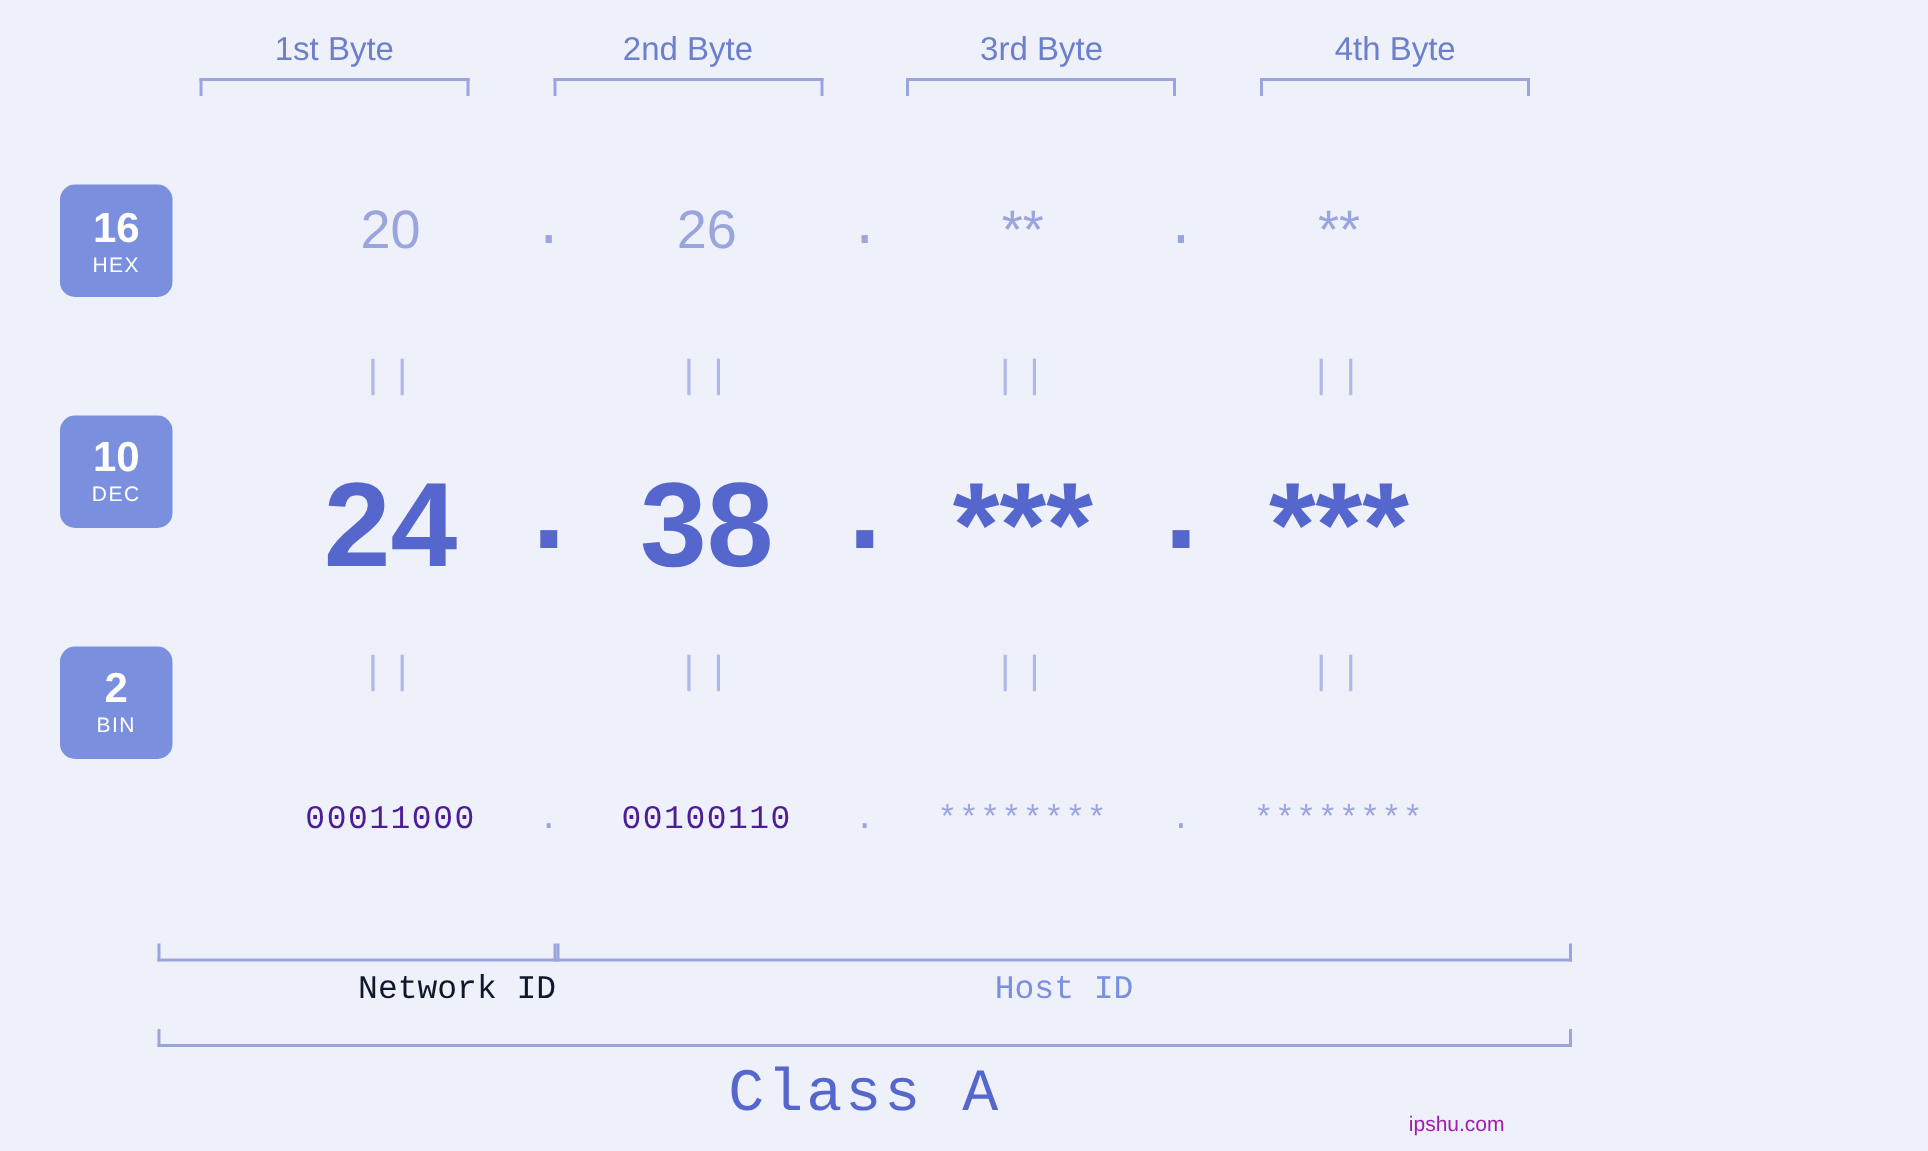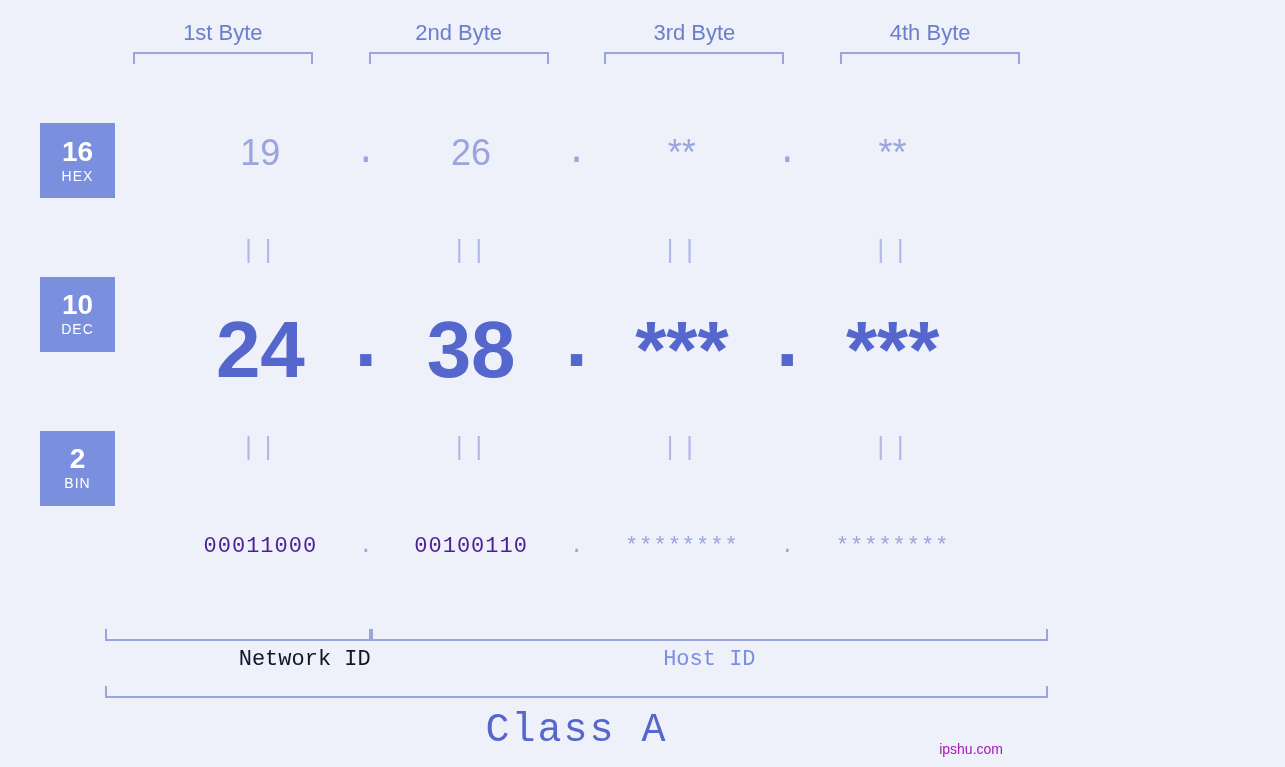--- a/index.html
+++ b/index.html
@@ -77,21 +77,21 @@
       justify-content: space-around;
       align-items: flex-start;
       padding-right: 10px;
       padding-top: 10px;
       padding-bottom: 80px;
     }
 
     .base-badge {
       background: #7b8fdf;
       color: white;
-      border-radius: 0;
+      border-radius: 10px;
       width: 75px;
       height: 75px;
       display: flex;
       flex-direction: column;
       align-items: center;
       justify-content: center;
       font-family: Arial, sans-serif;
     }
 
     .base-badge .base-num {
@@ -329,21 +329,21 @@
       <div class="base-badge">
         <span class="base-num">2</span>
         <span class="base-label">BIN</span>
       </div>
     </div>
 
     <div class="values-grid">
 
       <div class="value-row">
         <div class="value-cell">
-          <span class="hex-val">19</span>
+          <span class="hex-val">20</span>
         </div>
         <div class="sep-hex">.</div>
         <div class="value-cell">
           <span class="hex-val">26</span>
         </div>
         <div class="sep-hex">.</div>
         <div class="value-cell">
           <span class="hex-val ast">**</span>
         </div>
         <div class="sep-hex">.</div>

